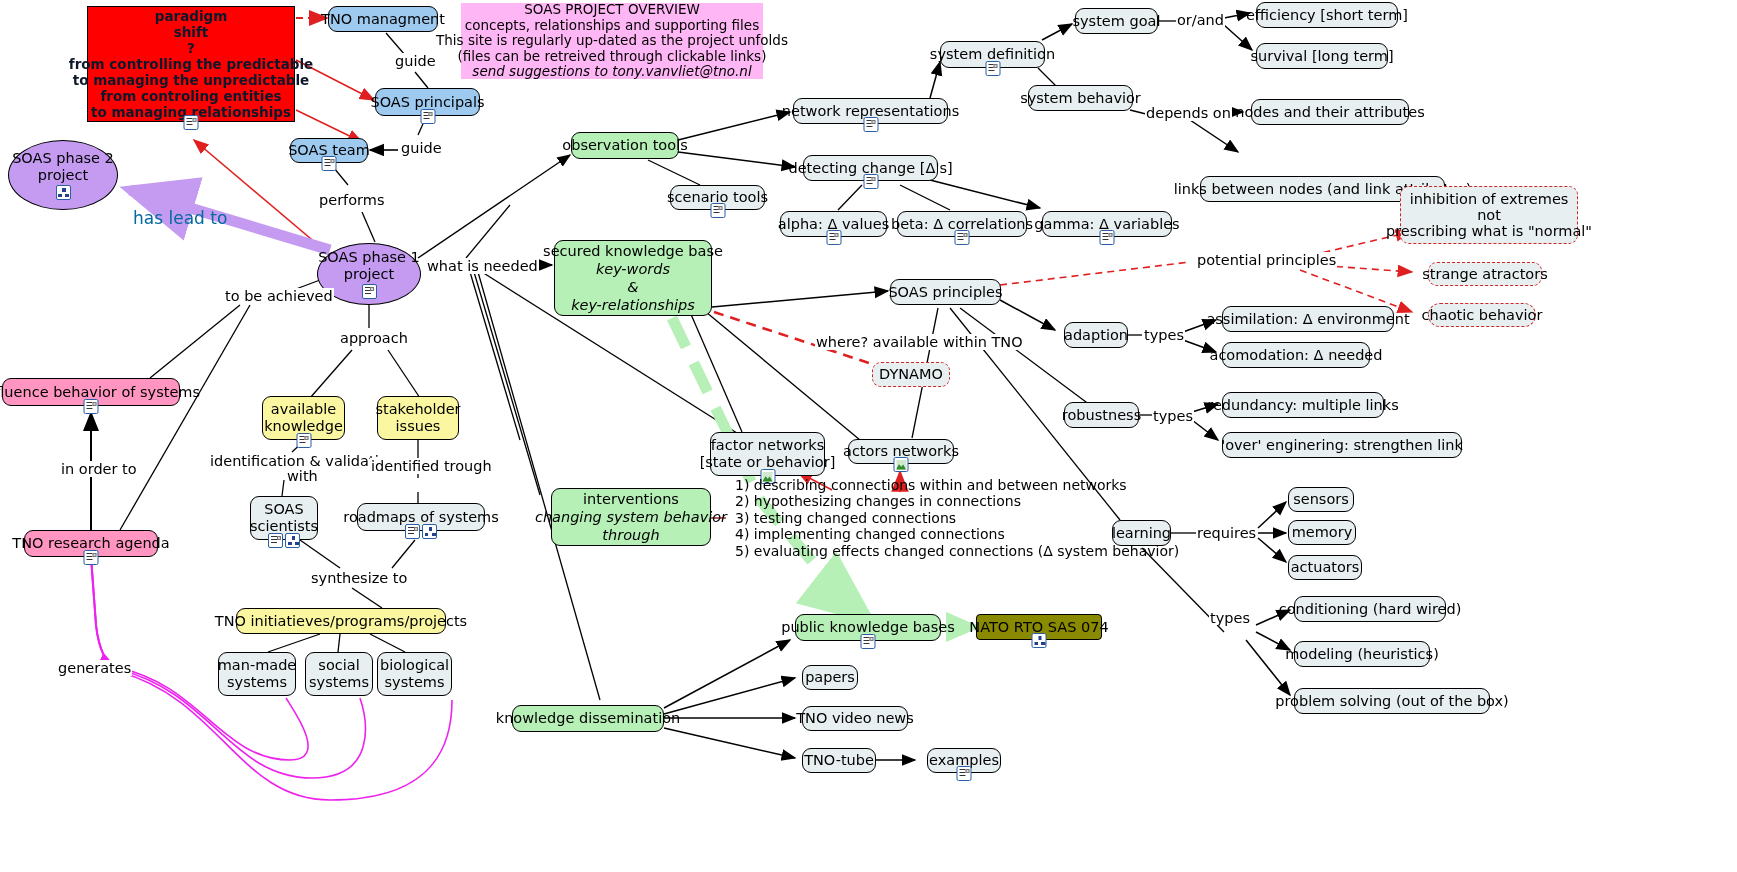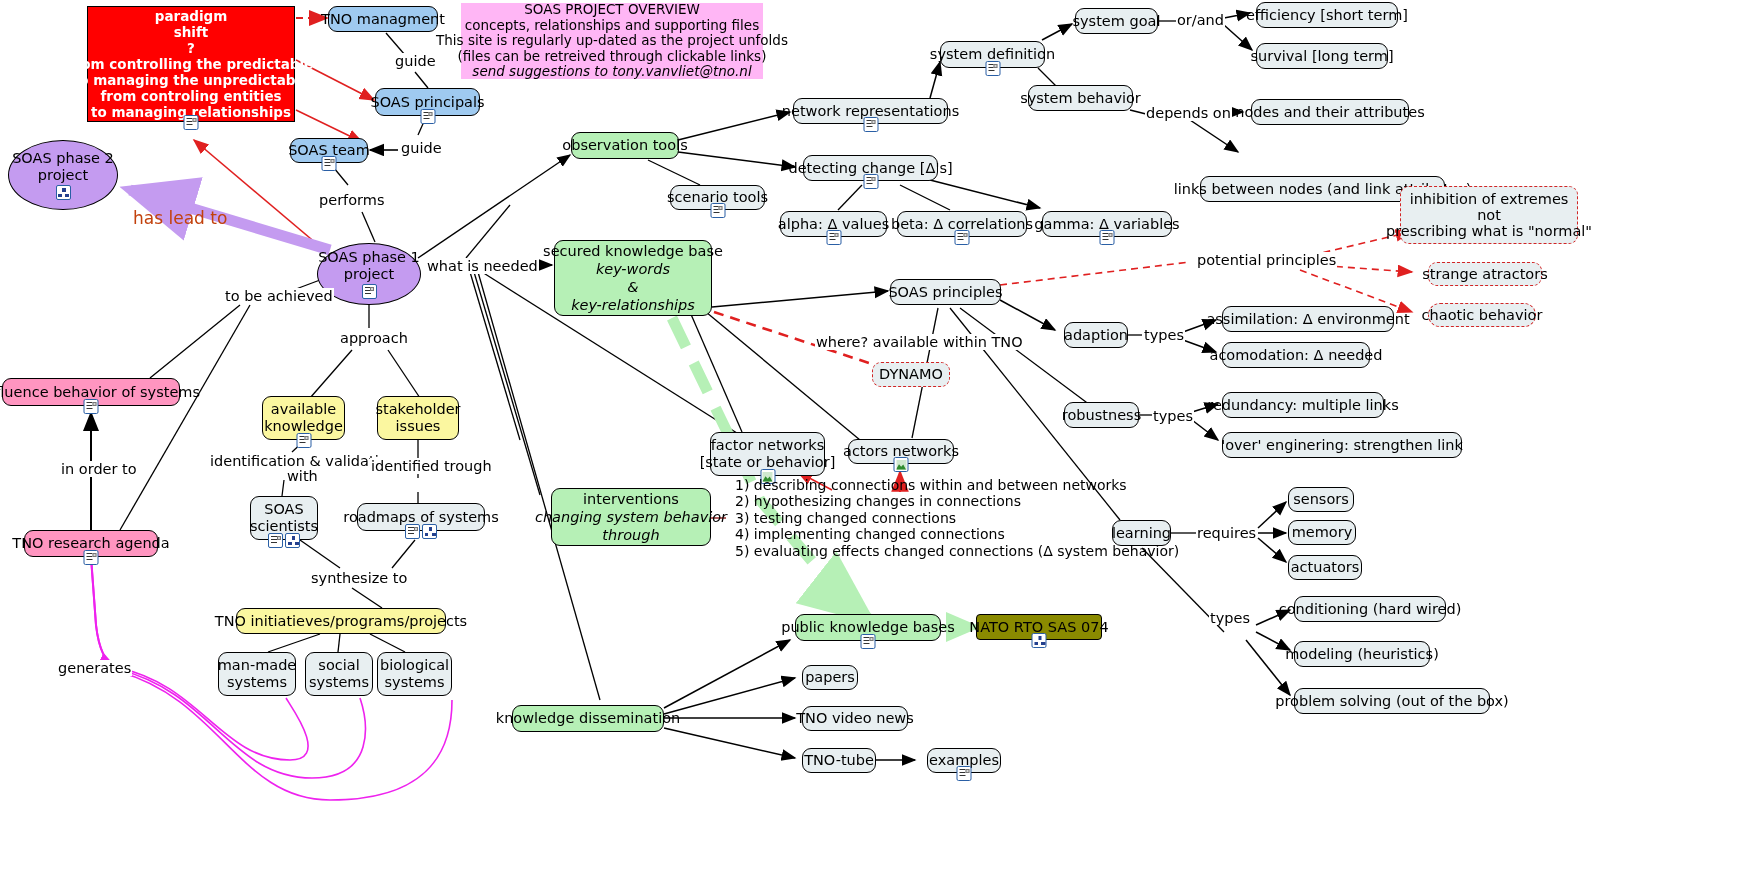--- a/index.html
+++ b/index.html
@@ -42,21 +42,21 @@
     padding: 4px 9px 4px 9px;
     white-space: nowrap;
     z-index: 3;
   }
   .node .lbl { display:block; }
   .node.blue   { background: #9fcaf0; }
   .node.green  { background: #b6f0b6; }
   .node.yellow { background: #fbf7a0; }
   .node.pink   { background: #ff95c0; }
   .node.purple { background: #c49bf0; border-radius: 50%; }
-  .node.red    { background: #ff0000; color:#ffffff; font-weight:bold; border-radius:0; border:1.5px solid #000; }
+  .node.red    { background: #ff0000; color:#0f172a; font-weight:bold; border-radius:0; border:1.5px solid #000; }
   .node.olive  { background: #8a8a00; color:#000; }
   .node.dashed { border: 1.6px dashed #d12626; background:#e8eff1; }
   .node.overview {
     background: #ffb6f5;
     border: none;
     border-radius: 0;
     font-size: 13.5px;
     line-height: 15.5px;
   }
   .node.plain-note {
@@ -71,21 +71,21 @@
   .edge-label {
     position: absolute;
     font-size: 14.5px;
     color: #000000;
     background: #ffffff;
     white-space: nowrap;
     z-index: 4;
     padding: 0 1px;
   }
   .edge-label.noplate { background: transparent; }
-  .edge-label.red { color:#c2410c; font-size:17px; }
+  .edge-label.red { color:#0369a1; font-size:17px; }
   .icons {
     display: flex;
     gap: 2px;
     justify-content: center;
     margin-top: 1px;
   }
   .ficon {
     width: 15px;
     height: 15px;
     border: 1.3px solid #2a5fa5;

